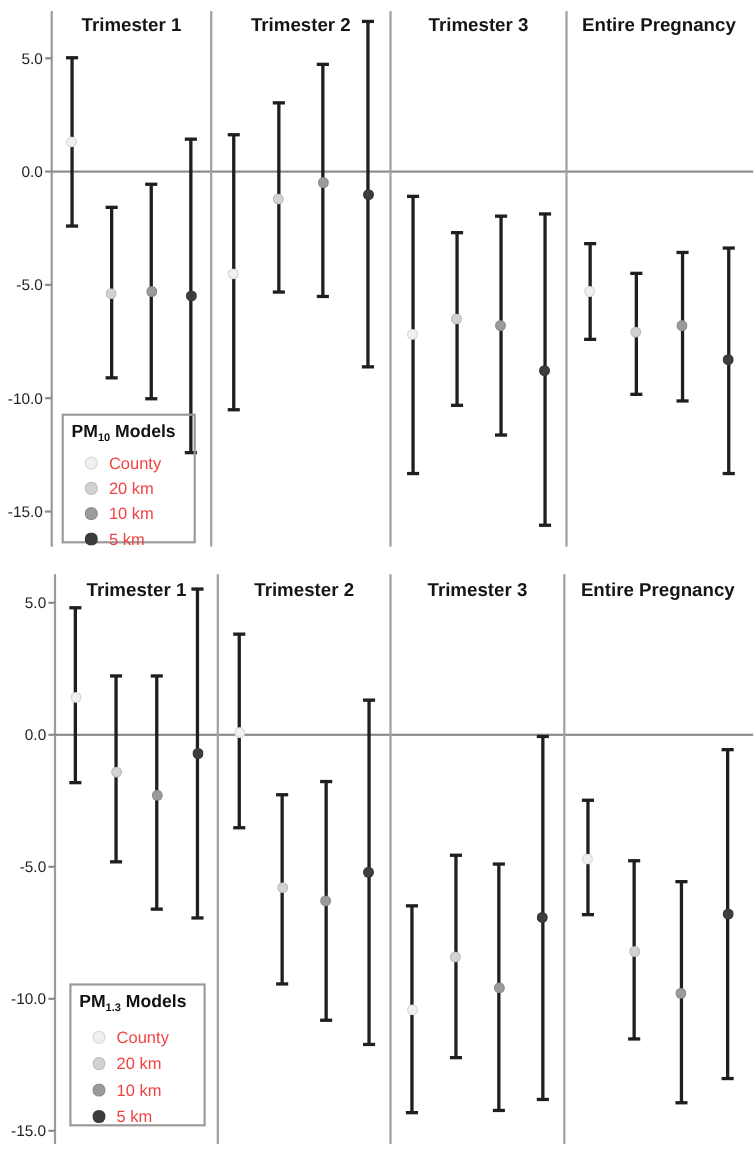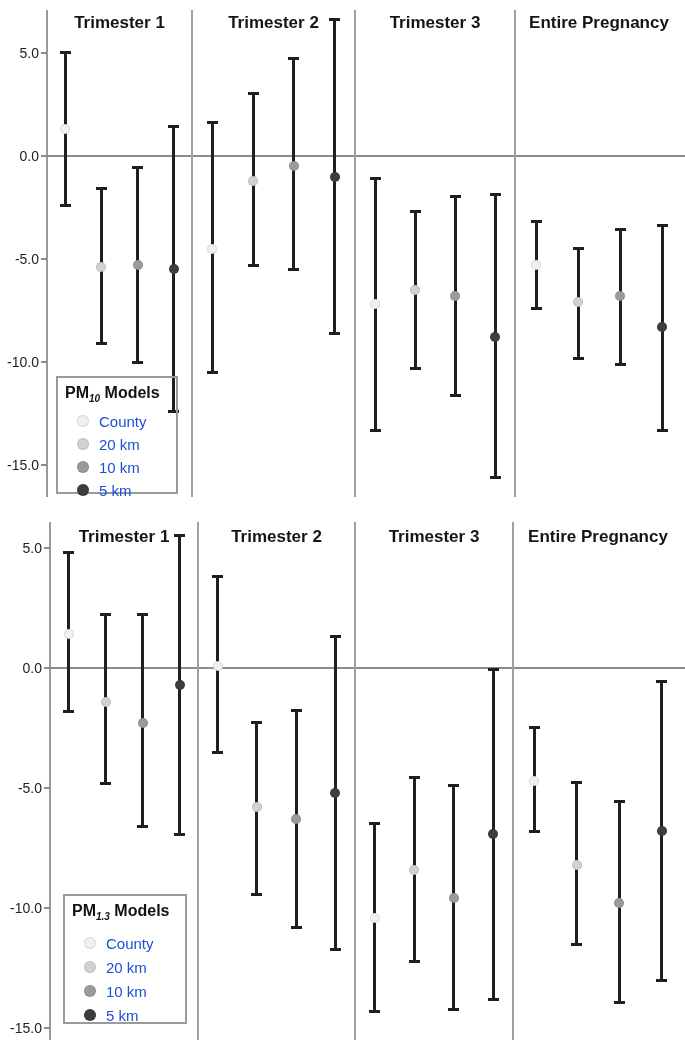--- a/index.html
+++ b/index.html
@@ -30,23 +30,23 @@
     box-sizing:border-box;
   }
   .legend-box{
     position:absolute;border:2px solid #9a9a9a;background:transparent;
     box-sizing:border-box;
   }
   .legend-title{
     position:absolute;color:#111111;font-size:16px;font-weight:bold;
     white-space:nowrap;
   }
-  .legend-title .sub{font-size:10px;font-weight:bold;vertical-align:-4px;font-style:italic;}
+  .legend-title .sub{font-size:10px;font-weight:bold;vertical-align:-4px;}
   .legend-row-label{
-    position:absolute;color:#1d4ed8;font-size:15px;white-space:nowrap;
+    position:absolute;color:#ef4444;font-size:15px;white-space:nowrap;
   }
   .legend-dot{
     position:absolute;border-radius:50%;
     border:1px solid rgba(0,0,0,0.10);
     box-sizing:border-box;
   }
 </style>
 </head>
 <body>
 

